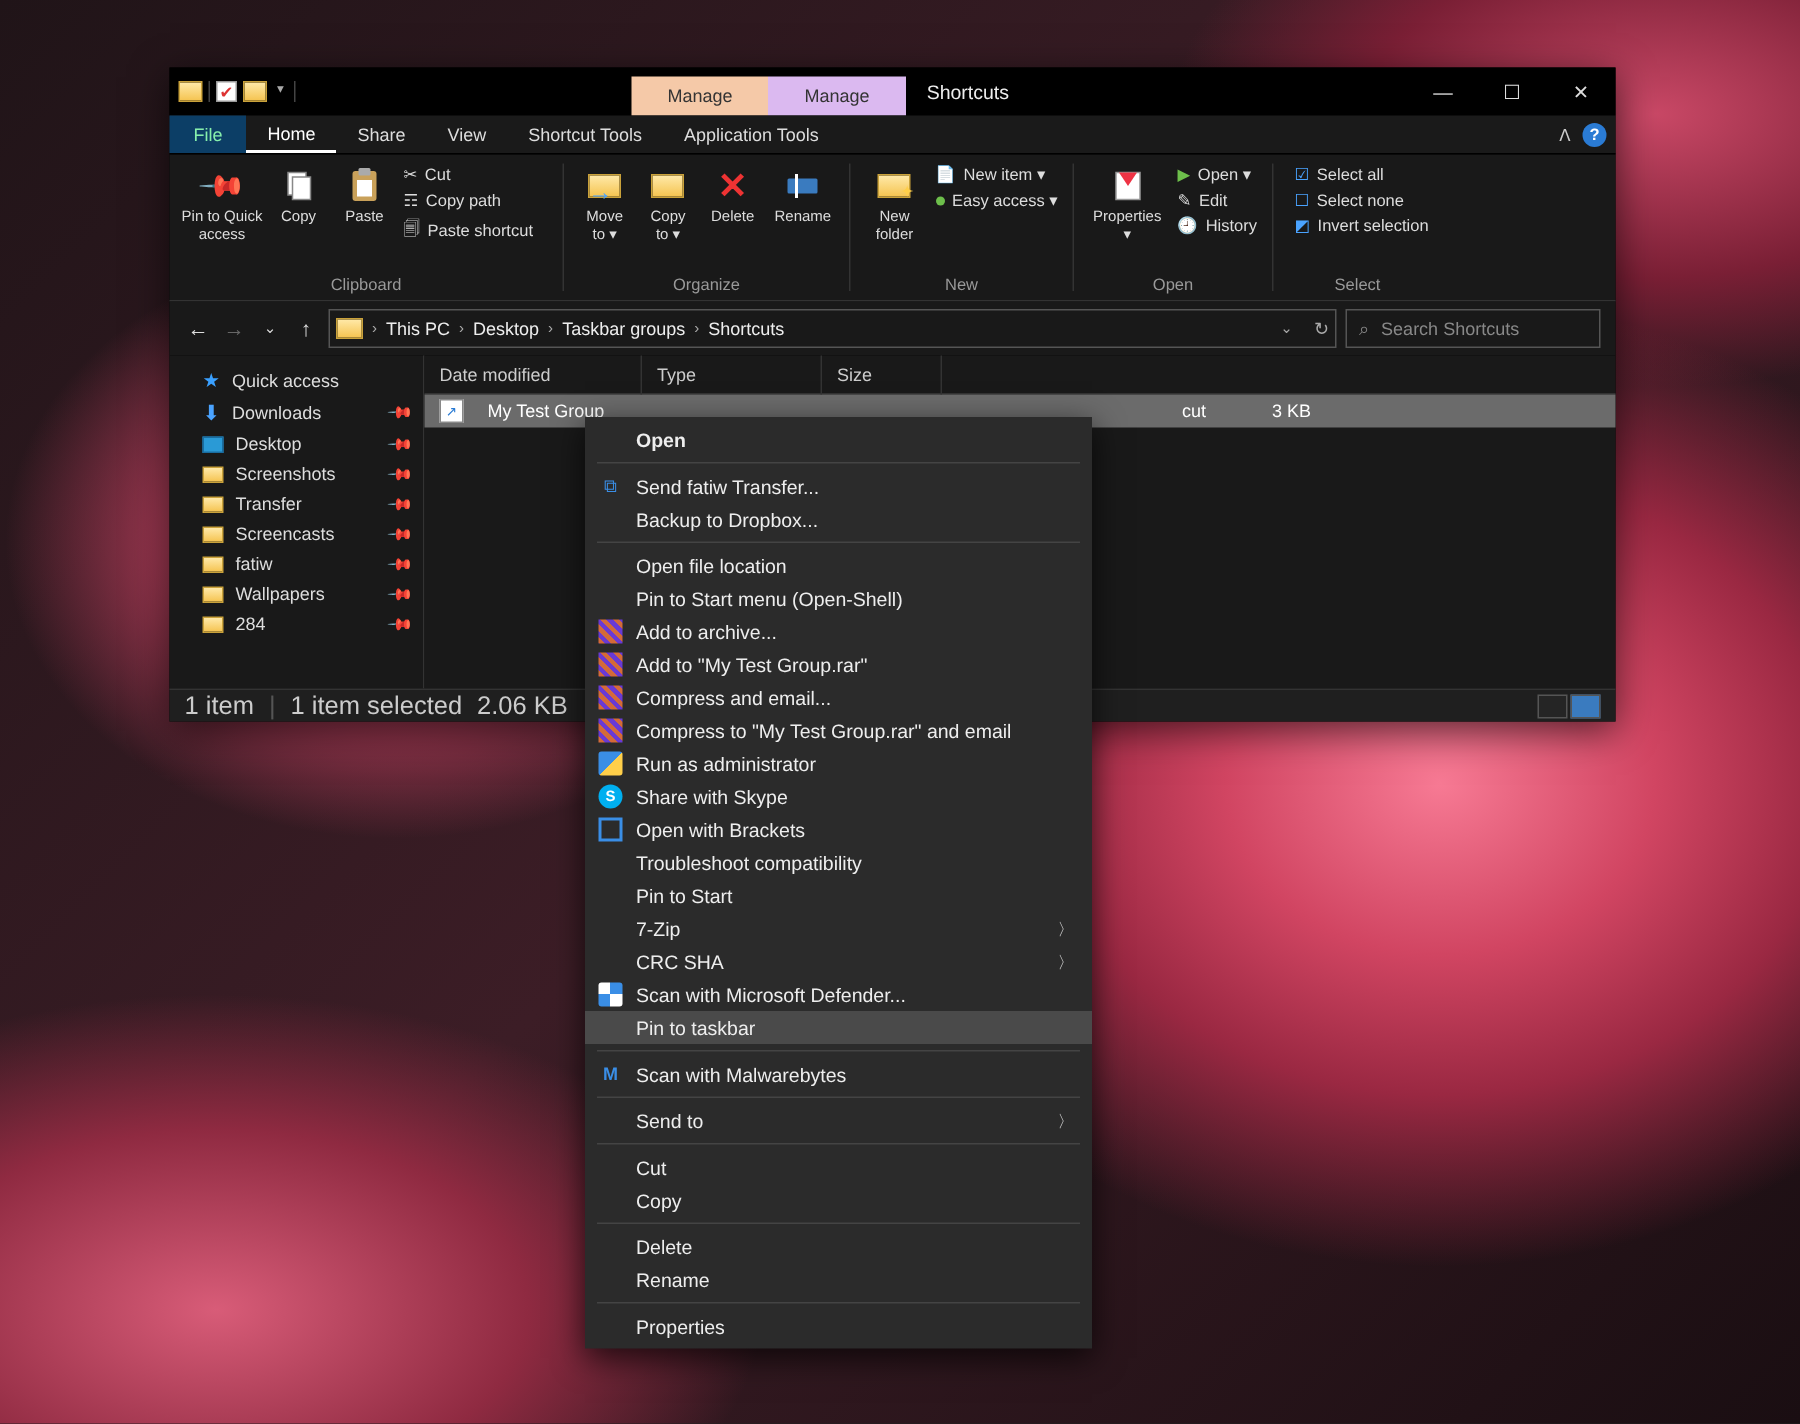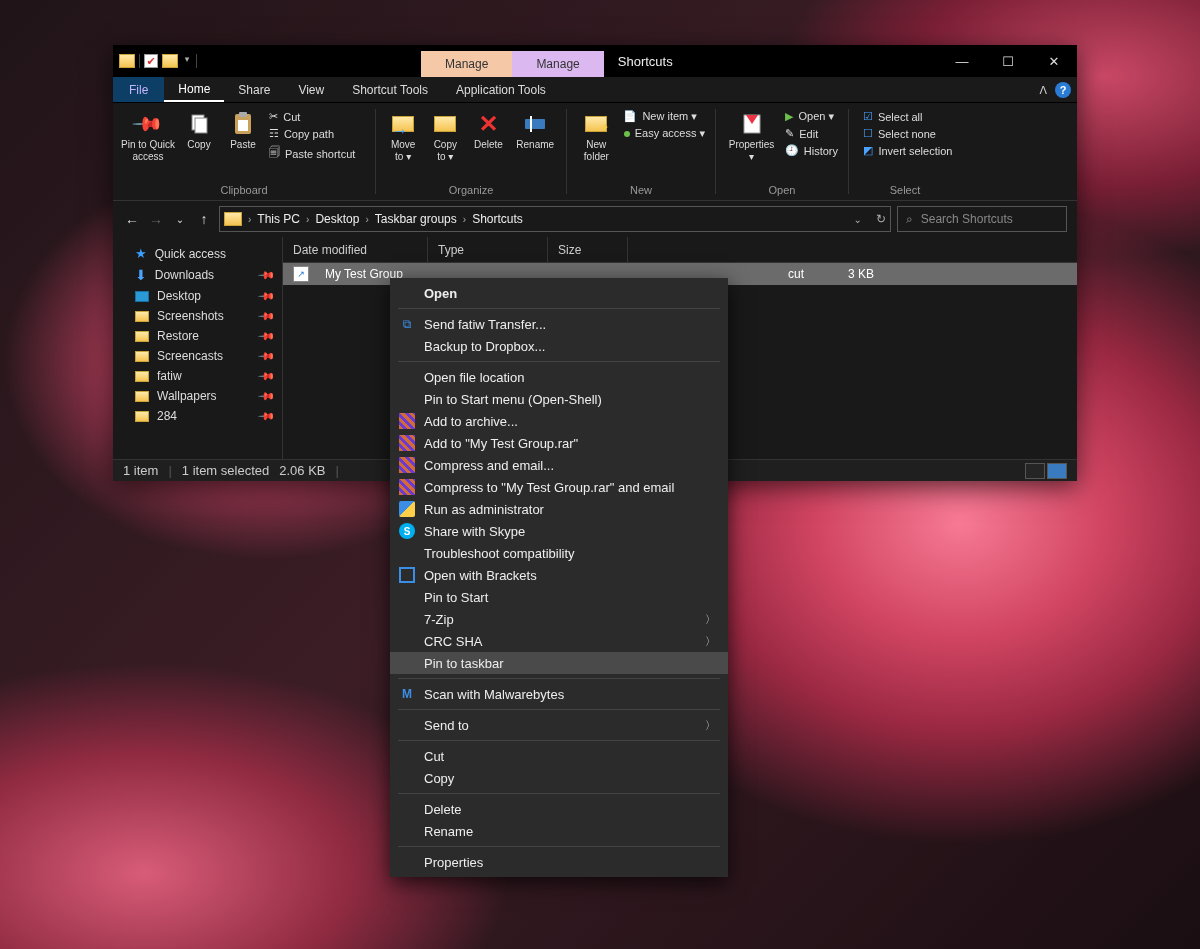--- a/index.html
+++ b/index.html
@@ -22,21 +22,21 @@
 .contextual { display:flex; height:32px; align-items:flex-end; margin-left:218px;border-radius:16px; }
 .ctab { height:26px; padding:0 24px; display:flex; align-items:center; color:#333; font-size:12px; }
 .ctab.peach { background:#f5c9a8; }
 .ctab.lav   { background:#dbb9f0; }
 .titlebar .title { margin-left:14px; color:#eee; font-size:13px; }
 .titlebar .spacer { flex:1; }
 .winbtns { display:flex; }
 .winbtn { width:46px; height:32px; display:flex; align-items:center; justify-content:center; color:#ddd; font-size:13px; }
 
 .tabrow { height:26px; background:#1a1a1a; display:flex; align-items:stretch; border-bottom:1px solid #000; position:relative; }
-.filetab { background:#0c3e66; color:#c4b5fd; padding:0 16px; display:flex; align-items:center; }
+.filetab { background:#0c3e66; color:#86efac; padding:0 16px; display:flex; align-items:center; }
 .tabitem { padding:0 14px; display:flex; align-items:center; color:#ddd; }
 .tabitem.active { color:#fff; border-bottom:2px solid #fff; }
 .tabrow .right { position:absolute; right:6px; top:0; height:26px; display:flex; align-items:center; gap:8px; }
 .chev-up { color:#ccc; font-size:11px; }
 .help { width:16px; height:16px; border-radius:50%; background:#2a7bd4; color:#fff; display:flex; align-items:center; justify-content:center; font-size:11px; font-weight:bold; }
 
 .ribbon { height:98px; background:#191919; display:flex; border-bottom:1px solid #333; }
 .rgroup { display:flex; flex-direction:column; }
 .rgbody { flex:1; display:flex; align-items:flex-start; padding:4px 8px 0; gap:4px; }
 .rglabel { text-align:center; color:#999; font-size:11px; padding:2px 0 4px; }
@@ -74,21 +74,21 @@
 .sb-fold{width:14px;height:11px;background:linear-gradient(#ffe9a8,#f5c451);border:1px solid #caa23a}
 
 .content{flex:1;background:#191919}
 .colhdr{height:26px;display:flex;align-items:center;color:#ccc;font-size:12px;border-bottom:1px solid #333}
 .col{padding:0 10px;border-right:1px solid #333;height:26px;display:flex;align-items:center;position:relative}
 .col.sort::after{content:"▴";position:absolute;right:60px;top:-3px;font-size:9px;color:#aaa}
 .filerow{height:22px;display:flex;align-items:center;background:#6b6b6b;color:#fff;font-size:12px}
 .filerow .ic{width:16px;height:16px;margin:0 6px 0 10px;background:#fff;border:1px solid #888;display:flex;align-items:center;justify-content:center;font-size:9px;color:#2a7bd4}
 .cell{padding:0 10px}
 
-.status{height:22px;background:#1f1f1f;border-top:1px solid #333;display:flex;align-items:center;color:#ccc;font-size:13px;padding:0 10px;gap:10px}
+.status{height:22px;background:#1f1f1f;border-top:1px solid #333;display:flex;align-items:center;color:#ccc;font-size:17px;padding:0 10px;gap:10px}
 .status .sep{color:#555}
 .viewbtns{margin-left:auto;display:flex;gap:2px}
 .vbtn{width:20px;height:16px;border:1px solid #555;background:#252525}
 .vbtn.on{background:#3a7bbf}
 
 .ctxmenu{position:absolute;left:390px;top:278px;width:338px;background:#2b2b2b;color:#eee;font-size:13px;box-shadow:0 6px 20px rgba(0,0,0,.7);padding:4px 0}
 .mi{display:flex;align-items:center;height:22px;padding:0 14px 0 34px;position:relative;white-space:nowrap}
 .mi.bold{font-weight:600}
 .mi.hl{background:#4a4a4a}
 .mi .mic{position:absolute;left:9px;width:16px;height:16px;display:flex;align-items:center;justify-content:center;font-size:12px}
@@ -349,21 +349,21 @@
           <span>Desktop</span>
           <span class="sbpin">📌</span>
         </div>
         <div class="sbitem">
           <span class="sb-fold"></span>
           <span>Screenshots</span>
           <span class="sbpin">📌</span>
         </div>
         <div class="sbitem">
           <span class="sb-fold"></span>
-          <span>Restore</span>
+          <span>Transfer</span>
           <span class="sbpin">📌</span>
         </div>
         <div class="sbitem">
           <span class="sb-fold"></span>
           <span>Screencasts</span>
           <span class="sbpin">📌</span>
         </div>
         <div class="sbitem">
           <span class="sb-fold"></span>
           <span>fatiw</span>
@@ -446,37 +446,41 @@
     </div>
     <div class="mi">
       <span class="mic shield"></span>
       <span>Run as administrator</span>
     </div>
     <div class="mi">
       <span class="mic sky">S</span>
       <span>Share with Skype</span>
     </div>
     <div class="mi">
-      <span>Troubleshoot compatibility</span>
-    </div>
-    <div class="mi">
       <span class="mic brk"></span>
       <span>Open with Brackets</span>
     </div>
     <div class="mi">
+      <span>Troubleshoot compatibility</span>
+    </div>
+    <div class="mi">
       <span>Pin to Start</span>
     </div>
     <div class="mi">
       <span>7-Zip</span>
       <span class="sub">〉</span>
     </div>
     <div class="mi">
       <span>CRC SHA</span>
       <span class="sub">〉</span>
     </div>
+    <div class="mi">
+      <span class="mic def"></span>
+      <span>Scan with Microsoft Defender...</span>
+    </div>
     <div class="mi hl">
       <span>Pin to taskbar</span>
     </div>
     <div class="msep"></div>
     <div class="mi">
       <span class="mic mwb">M</span>
       <span>Scan with Malwarebytes</span>
     </div>
     <div class="msep"></div>
     <div class="mi">

